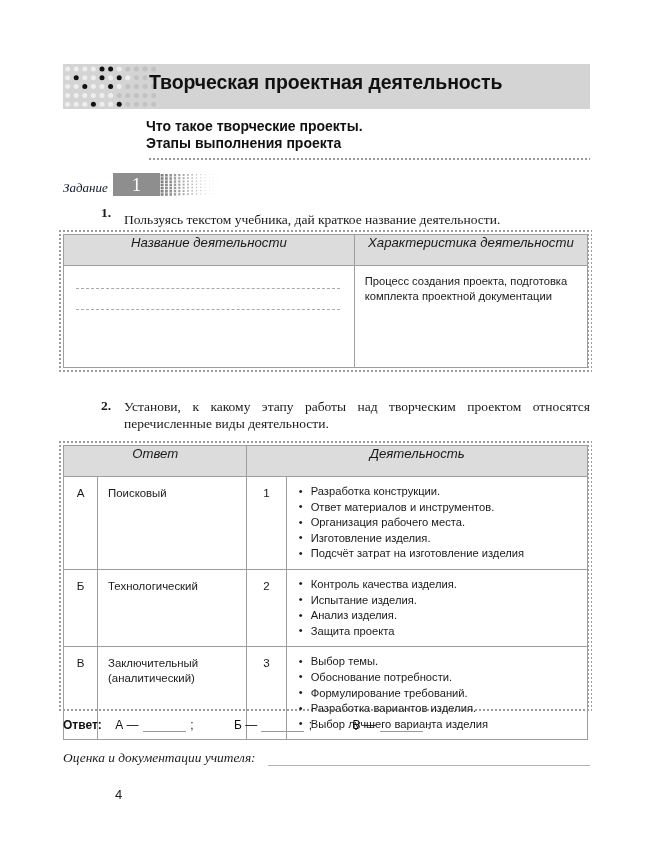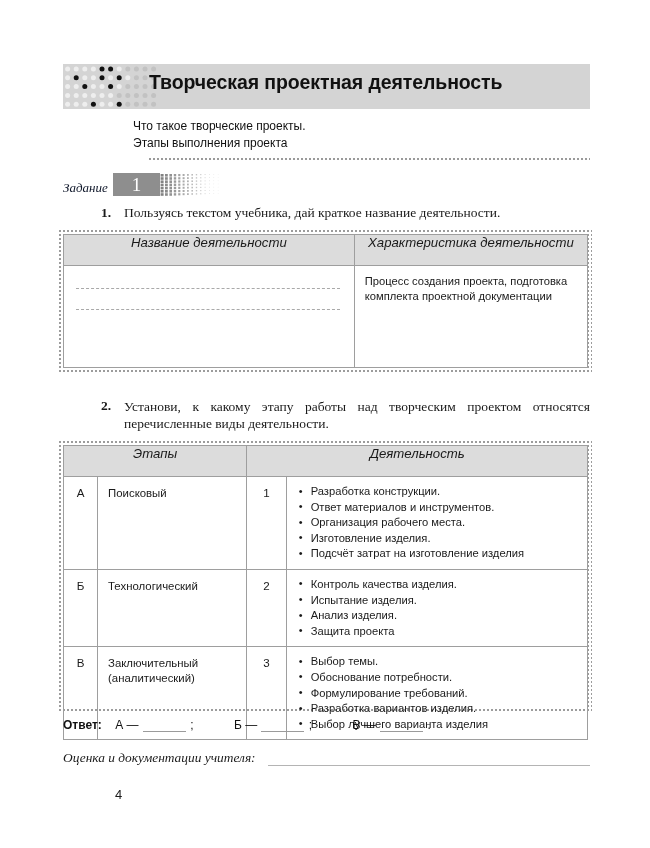--- a/index.html
+++ b/index.html
@@ -39,24 +39,24 @@
     font-size: 19.5px;
     font-weight: bold;
     letter-spacing: -0.1px;
     color: #111111;
     white-space: nowrap;
   }
 
   
   #subtitle {
     position: absolute;
-    left: 133px;
+    left: 146px;
     top: 118px;
-    font-size: 12px;
-    font-weight: normal;
+    font-size: 14px;
+    font-weight: bold;
     line-height: 16.5px;
     color: #111111;
     white-space: pre-line;
   }
   #subtitle-rule {
     position: absolute;
     left: 149px;
     top: 158px;
     width: 441px;
     height: 2px;
@@ -110,21 +110,21 @@
     font-size: 13.5px;
   }
   .qtext {
     position: absolute;
     font-family: "Liberation Serif", serif;
     font-size: 13.5px;
     line-height: 17px;
     color: #1a1a1a;
   }
   #q1num { left: 101px; top: 205px; }
-  #q1text { left: 124px; top: 204px; width: 470px; }
+  #q1text { left: 124px; top: 211px; width: 470px; }
   #q2num { left: 101px; top: 398px; }
   #q2text {
     left: 124px; top: 398px; width: 466px;
     text-align: justify;
   }
 
   
   .dotframe {
     position: absolute;
     background-image:
@@ -487,21 +487,21 @@
   <div class="inner">
     <table class="sheet">
       <colgroup>
         <col style="width:6.5%">
           <col style="width:28.5%">
         <col style="width:7.5%">
           <col style="width:57.5%">
       </colgroup>
       <thead>
         <tr>
-          <th class="thcell" colspan="2">Этапы</th>
+          <th class="thcell" colspan="2">Ответ</th>
           <th class="thcell" colspan="2">Деятельность</th>
         </tr>
       </thead>
       <tbody>
         <tr style="height:88px;">
           <td class="letcell">А</td>
           <td class="stagecell">Поисковый</td>
           <td class="numcell">1</td>
           <td class="actcell">
             <ul>

